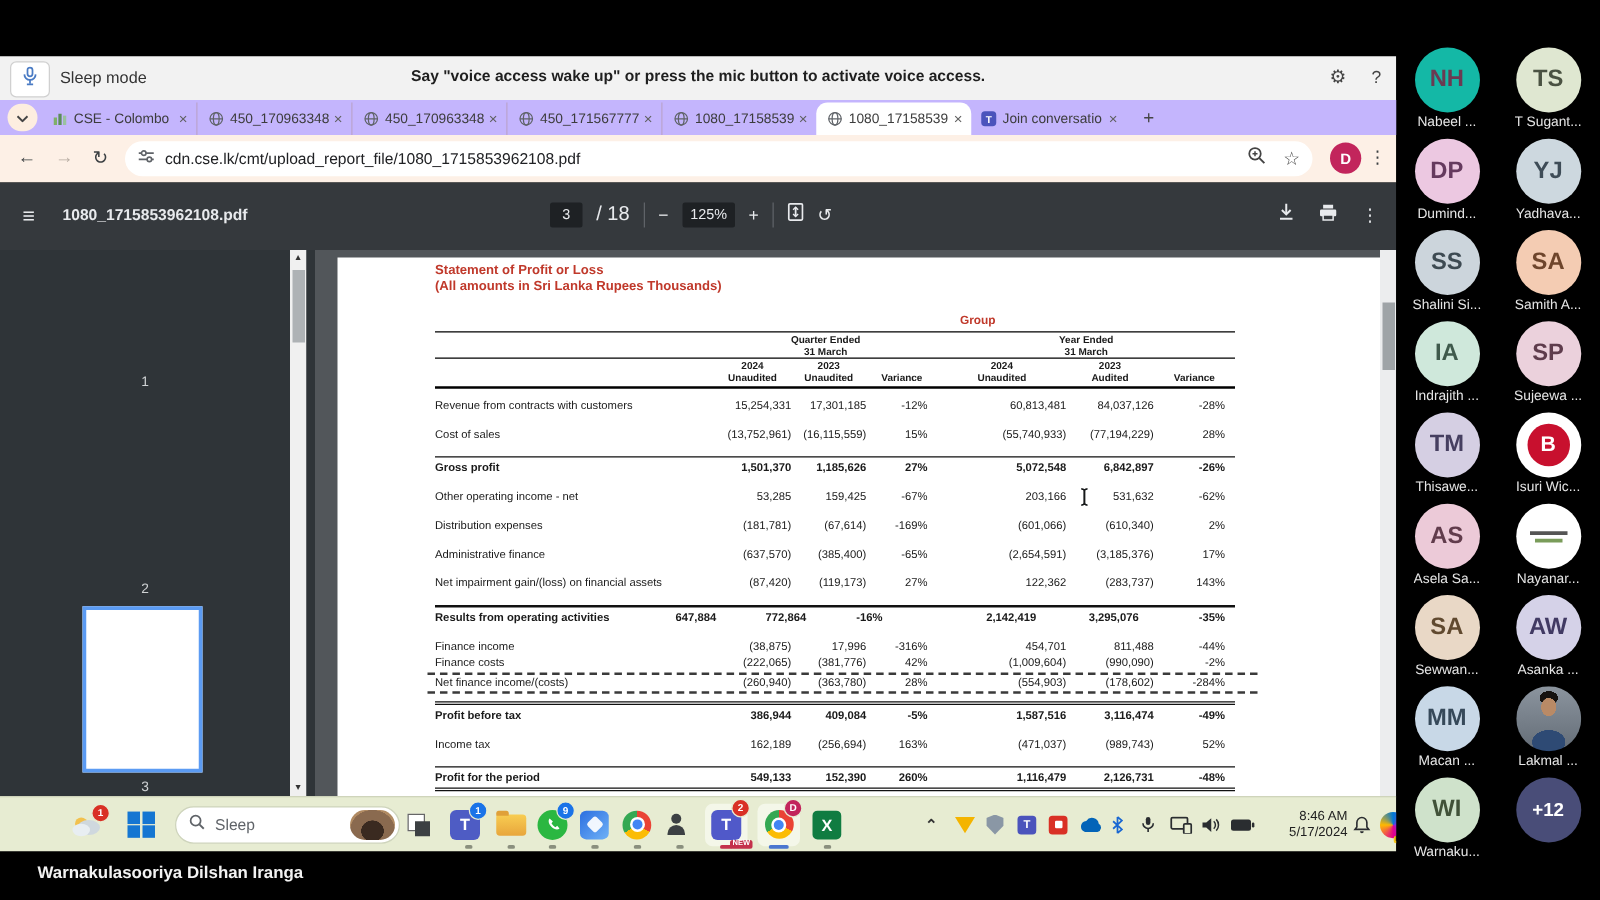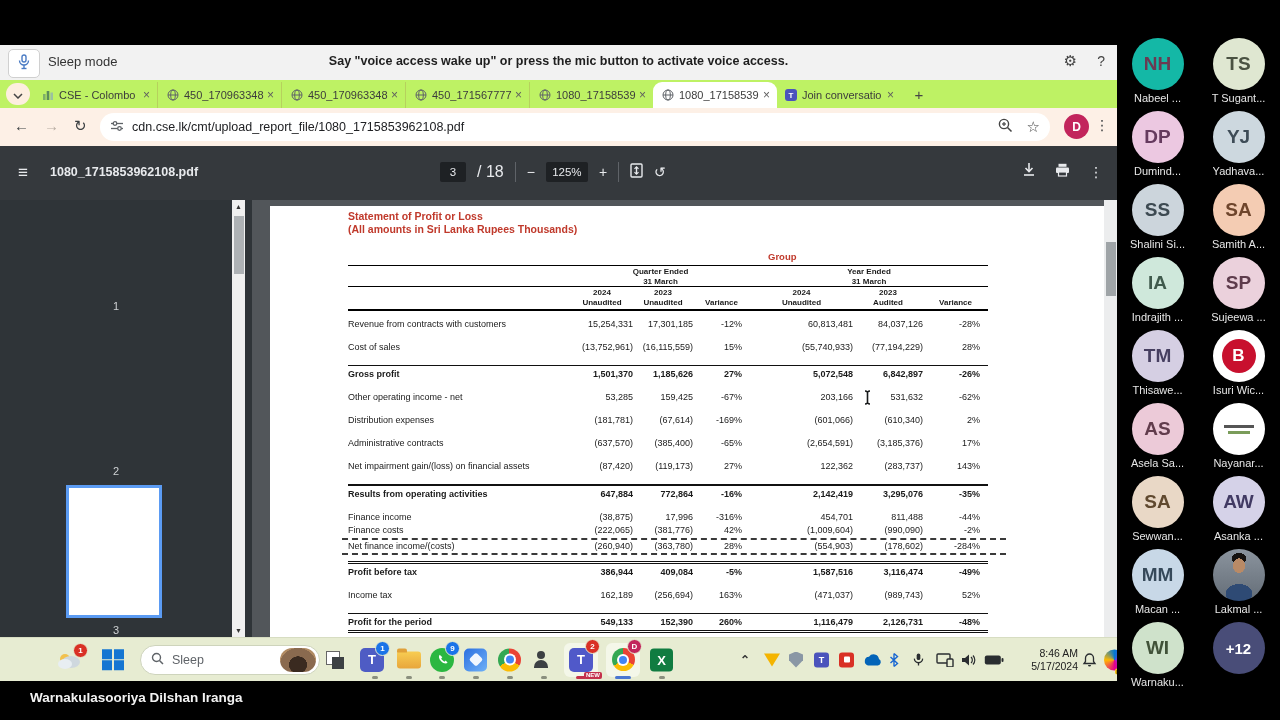--- a/index.html
+++ b/index.html
@@ -8,21 +8,21 @@
 
   
   .voicebar{position:absolute;left:0;top:45px;width:1117px;height:35px;background:#f2f2f2;border-bottom:1px solid #e0e0e0;}
   .mic-btn{position:absolute;left:8px;top:4px;width:30px;height:27px;background:#fff;border:1px solid #d0d0d0;border-radius:5px;display:flex;align-items:center;justify-content:center;}
   .sleep-label{position:absolute;left:48px;top:9px;font-size:13px;color:#333;}
   .voice-hint{position:absolute;left:0;right:0;top:9px;text-align:center;font-size:12.5px;font-weight:bold;color:#1f1f1f;}
   .voice-gear{position:absolute;right:40px;top:7px;font-size:15px;color:#444;}
   .voice-help{position:absolute;right:12px;top:8px;font-size:14px;color:#444;}
 
   
-  .tabstrip{position:absolute;left:0;top:80px;width:1141px;height:28px;background:#bef264;display:flex;align-items:flex-end;}
+  .tabstrip{position:absolute;left:0;top:80px;width:1141px;height:28px;background:#c4b5fd;display:flex;align-items:flex-end;}
   .tab-search{width:24px;height:22px;margin:0 3px 3px 6px;border-radius:11px;background:#fdeee0;display:flex;align-items:center;justify-content:center;flex:none;}
   .tab{height:26px;width:124px;display:flex;align-items:center;padding:0 4px 0 8px;box-sizing:border-box;flex:none;border-left:1px solid rgba(160,110,70,.25);}
   .tab:first-of-type{border-left:none;}
   .tab.active{background:#fff;border-radius:9px 9px 0 0;border-left:none;}
   .tab.active+ .tab{border-left:none;}
   .favicon{width:13px;height:13px;flex:none;margin-right:5px;display:flex;align-items:center;justify-content:center;}
   .favicon.teams-fav{background:#4b53bc;color:#fff;border-radius:3px;font-size:8px;font-weight:bold;width:12px;height:12px;}
   .tab-title{flex:1;font-size:11px;color:#3c3c3c;white-space:nowrap;overflow:hidden;}
   .tab-close{flex:none;font-size:12px;color:#5f5f5f;padding:0 3px;}
   .new-tab{width:24px;height:24px;margin:0 0 2px 6px;font-size:15px;color:#454545;display:flex;align-items:center;justify-content:center;flex:none;}
@@ -74,21 +74,21 @@
   .hg.g2{width:238px;}
   .hc{text-align:center;font-weight:bold;font-size:8px;line-height:9.5px;}
   .hc.c1{width:62px;}.hc.c2{width:60px;}.hc.c3{width:57px;}
   .hc.c4{width:103px;}.hc.c5{width:70px;}.hc.c6{width:65px;}
   .t-body{padding-top:8px;}
   .t-row{display:flex;align-items:flex-end;margin-bottom:12px;line-height:11px;}
   .t-row.tight{margin-bottom:2px;}
   .t-row.bold{font-weight:bold;}
   .t-row.gap-top{margin-top:6px;}
   .t-row.line-top{border-top:1.3px solid #111;padding-top:3px;}
-  .t-row.line-top-thick{border-top:2px solid #111;padding-top:3px;}
+  .t-row.line-top-thick{border-top:2px solid #111;padding-top:3px;gap:12px;}
   .t-row.line-top-double{border-top:3px double #111;padding-top:3px;}
   .t-row.line-bottom-double{border-bottom:3px double #111;padding-bottom:2px;}
   .t-row.dashed{border-top:2px dashed #3a3a3a;border-bottom:2px dashed #3a3a3a;
     margin-left:-6px;margin-right:-18px;padding:1px 18px 1px 6px;margin-bottom:2px;}
   .t-label{flex:1;padding-right:4px;}
   .t-c{text-align:right;}
   .t-c.c1{width:62px;}.t-c.c2{width:60px;}.t-c.c3{width:57px;padding-right:8px;box-sizing:border-box;}
   .t-c.c4{width:103px;}.t-c.c5{width:70px;}.t-c.c6{width:65px;padding-right:8px;box-sizing:border-box;}
 
   .ibeam{position:absolute;left:863px;top:190px;}
@@ -431,21 +431,21 @@
               <div class="t-row">
                 <div class="t-label">Distribution expenses</div>
                 <div class="t-c c1">(181,781)</div>
                 <div class="t-c c2">(67,614)</div>
                 <div class="t-c c3">-169%</div>
                 <div class="t-c c4">(601,066)</div>
                 <div class="t-c c5">(610,340)</div>
                 <div class="t-c c6">2%</div>
               </div>
               <div class="t-row">
-                <div class="t-label">Administrative contracts</div>
+                <div class="t-label">Administrative finance</div>
                 <div class="t-c c1">(637,570)</div>
                 <div class="t-c c2">(385,400)</div>
                 <div class="t-c c3">-65%</div>
                 <div class="t-c c4">(2,654,591)</div>
                 <div class="t-c c5">(3,185,376)</div>
                 <div class="t-c c6">17%</div>
               </div>
               <div class="t-row">
                 <div class="t-label">Net impairment gain/(loss) on financial assets</div>
                 <div class="t-c c1">(87,420)</div>

